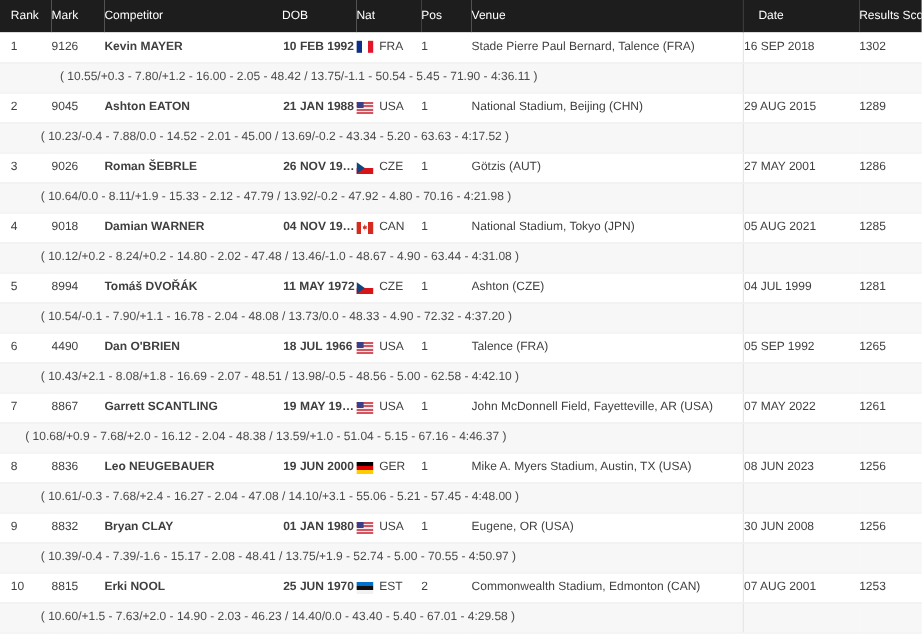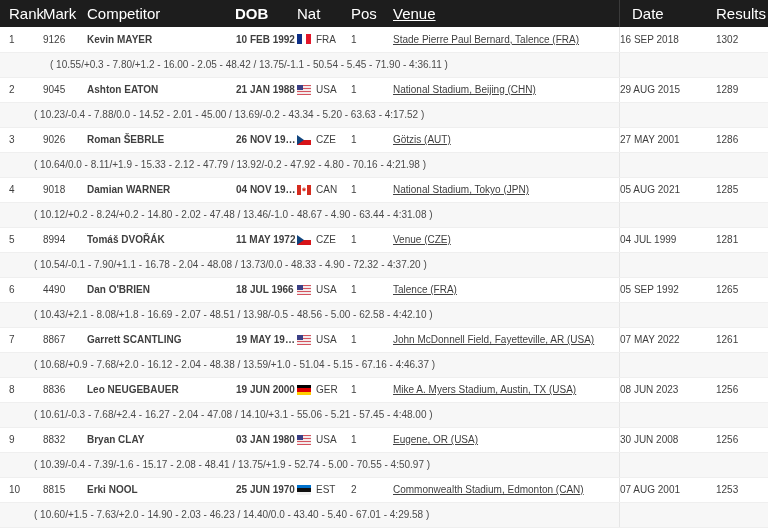--- a/index.html
+++ b/index.html
@@ -23,34 +23,34 @@
     font-size: 10px;
   }
   
   thead tr {
     background: #1d1d1d;
     height: 27px;
   }
   thead th {
     color: #ffffff;
     font-weight: normal;
-    font-size: 15px;
+    font-size: 10px;
     text-align: left;
     padding: 0 0 0 0;
     vertical-align: middle;
     white-space: nowrap;
   }
   
   .c-rank    { width: 34px;  padding-left: 9px;  }
   .c-mark    { width: 44px;  }
   .c-comp    { width: 148px; }
-  .c-dob     { width: 62px; font-weight: bold;  }
+  .c-dob     { width: 62px;  }
   .c-nat     { width: 54px;  }
   .c-pos     { width: 42px;  }
-  .c-venue   { width: 226px; text-decoration: underline; }
+  .c-venue   { width: 226px; }
   .c-date    { width: 84px;  }
   .c-score   { width: 74px;  }
 
   
   tbody tr.main-row {
     height: 25px;
     background: #ffffff;
   }
   tbody tr.main-row td {
     vertical-align: middle;
@@ -264,21 +264,21 @@
         <td class="c-mark cell-mark">8994</td>
         <td class="c-comp cell-comp">Tomáš DVOŘÁK</td>
         <td class="c-dob cell-dob">11 MAY 1972</td>
         <td class="c-nat cell-nat">
           <span class="nat-wrap">
             <span class="flag flag-CZE"></span>
             <span class="nat-code">CZE</span>
           </span>
         </td>
         <td class="c-pos cell-pos">1</td>
-        <td class="c-venue cell-venue">Venue (CZE)</td>
+        <td class="c-venue cell-venue">Ashton (CZE)</td>
         <td class="c-date cell-date divider-left">04 JUL 1999</td>
         <td class="c-score cell-score">1281</td>
       </tr>
       <tr class="detail-row">
         <td colspan="7" class="detail-text" style="padding-left: 34px;">( 10.54/-0.1 - 7.90/+1.1 - 16.78 - 2.04 - 48.08 / 13.73/0.0 - 48.33 - 4.90 - 72.32 - 4:37.20 )</td>
         <td class="c-date divider-left"></td>
         <td class="c-score"></td>
       </tr>
       <tr class="main-row">
         <td class="c-rank cell-rank">6</td>
@@ -311,21 +311,21 @@
             <span class="flag flag-USA"></span>
             <span class="nat-code">USA</span>
           </span>
         </td>
         <td class="c-pos cell-pos">1</td>
         <td class="c-venue cell-venue">John McDonnell Field, Fayetteville, AR (USA)</td>
         <td class="c-date cell-date divider-left">07 MAY 2022</td>
         <td class="c-score cell-score">1261</td>
       </tr>
       <tr class="detail-row">
-        <td colspan="7" class="detail-text" style="padding-left: 34px;">( 10.68/+0.9 - 7.68/+2.0 - 16.12 - 2.04 - 48.38 / 13.59/+1.0 - 51.04 - 5.15 - 67.16 - 4:46.37 )</td>
+        <td colspan="7" class="detail-text" style="padding-left: 21px;">( 10.68/+0.9 - 7.68/+2.0 - 16.12 - 2.04 - 48.38 / 13.59/+1.0 - 51.04 - 5.15 - 67.16 - 4:46.37 )</td>
         <td class="c-date divider-left"></td>
         <td class="c-score"></td>
       </tr>
       <tr class="main-row">
         <td class="c-rank cell-rank">8</td>
         <td class="c-mark cell-mark">8836</td>
         <td class="c-comp cell-comp">Leo NEUGEBAUER</td>
         <td class="c-dob cell-dob">19 JUN 2000</td>
         <td class="c-nat cell-nat">
           <span class="nat-wrap">
@@ -340,21 +340,21 @@
       </tr>
       <tr class="detail-row">
         <td colspan="7" class="detail-text" style="padding-left: 34px;">( 10.61/-0.3 - 7.68/+2.4 - 16.27 - 2.04 - 47.08 / 14.10/+3.1 - 55.06 - 5.21 - 57.45 - 4:48.00 )</td>
         <td class="c-date divider-left"></td>
         <td class="c-score"></td>
       </tr>
       <tr class="main-row">
         <td class="c-rank cell-rank">9</td>
         <td class="c-mark cell-mark">8832</td>
         <td class="c-comp cell-comp">Bryan CLAY</td>
-        <td class="c-dob cell-dob">03 JAN 1980</td>
+        <td class="c-dob cell-dob">01 JAN 1980</td>
         <td class="c-nat cell-nat">
           <span class="nat-wrap">
             <span class="flag flag-USA"></span>
             <span class="nat-code">USA</span>
           </span>
         </td>
         <td class="c-pos cell-pos">1</td>
         <td class="c-venue cell-venue">Eugene, OR (USA)</td>
         <td class="c-date cell-date divider-left">30 JUN 2008</td>
         <td class="c-score cell-score">1256</td>

